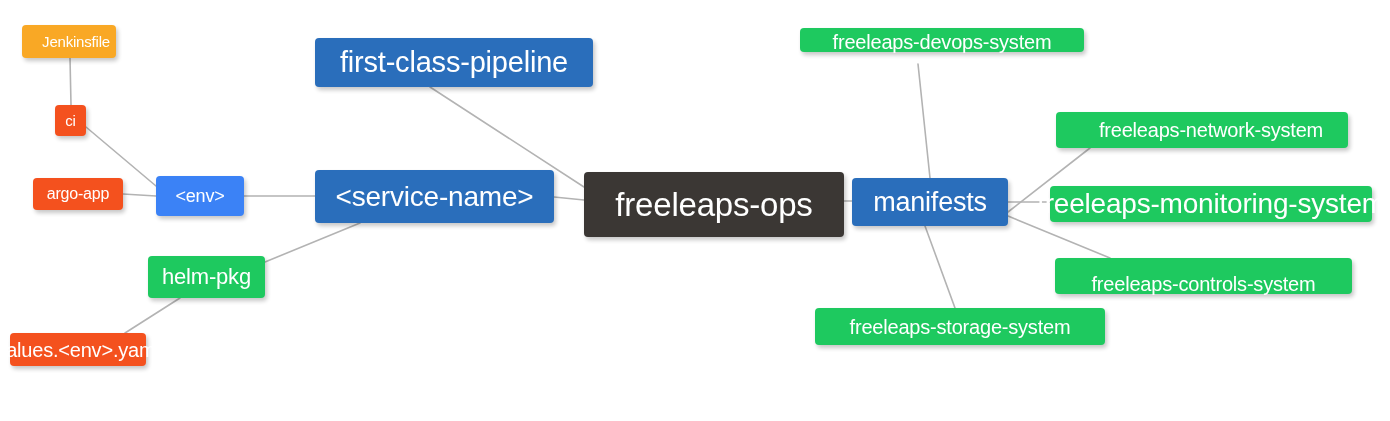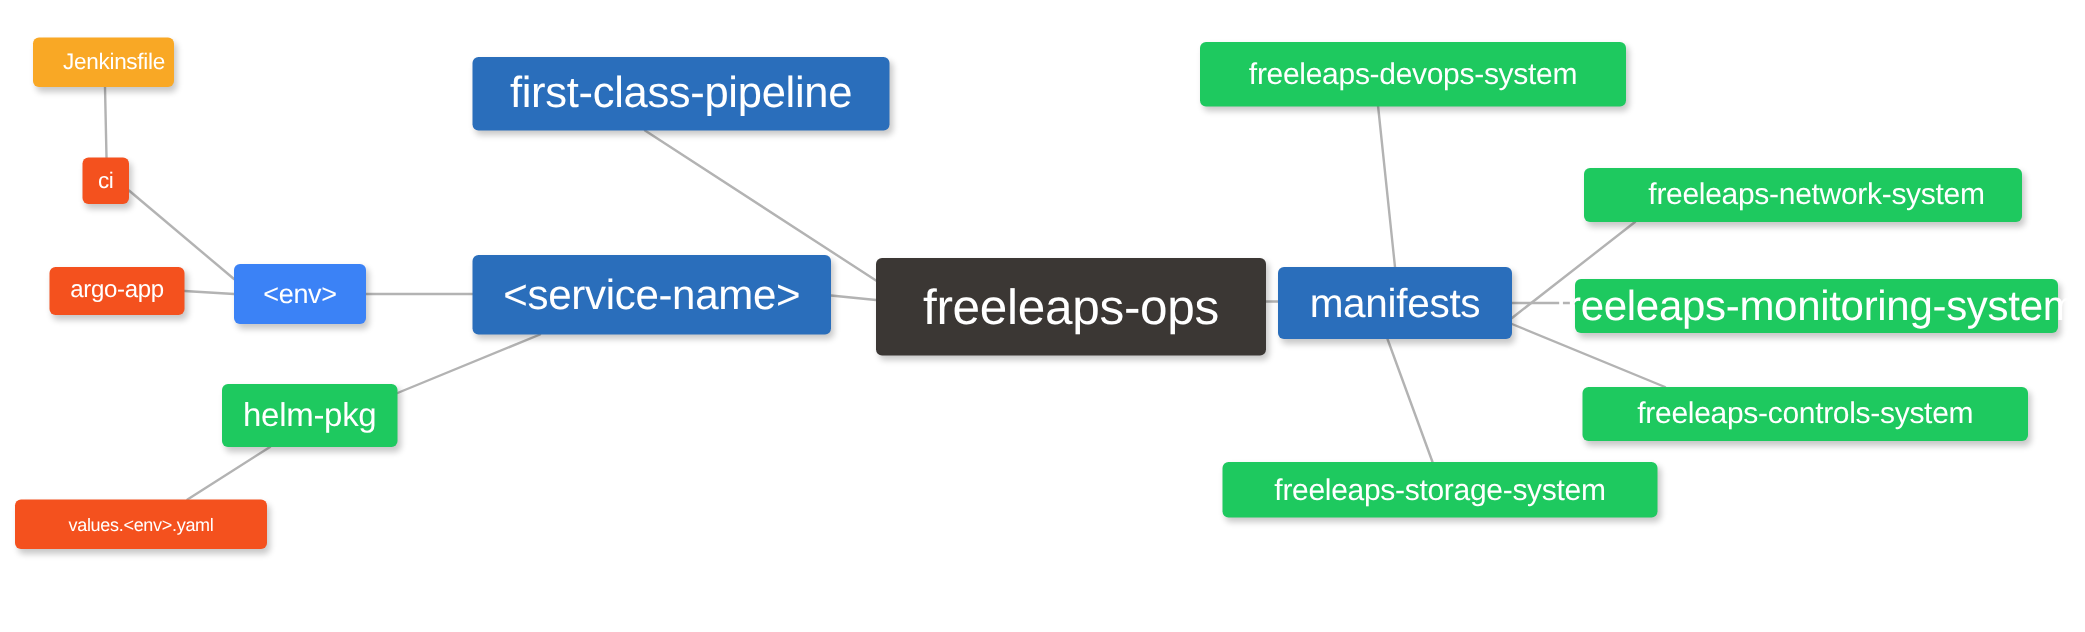--- a/index.html
+++ b/index.html
@@ -82,38 +82,38 @@
       </div>
       <div class="node" style="left: 315px; top: 170px; width: 239px; height: 53px; background: rgb(42, 110, 187); font-size: 28px;">
         <span class="node-label">&lt;service-name&gt;</span>
       </div>
       <div class="node" style="left: 315px; top: 38px; width: 278px; height: 49px; background: rgb(42, 110, 187); font-size: 29px;">
         <span class="node-label">first-class-pipeline</span>
       </div>
       <div class="node" style="left: 148px; top: 256px; width: 117px; height: 42px; background: rgb(30, 201, 95); font-size: 22px;">
         <span class="node-label">helm-pkg</span>
       </div>
-      <div class="node" style="left: 10px; top: 333px; width: 168px; height: 33px; background: rgb(244, 81, 30); font-size: 12px; text-align: right;">
+      <div class="node" style="left: 10px; top: 333px; width: 136px; height: 33px; background: rgb(244, 81, 30); font-size: 20px; text-align: right;">
         <span class="node-label">values.&lt;env&gt;.yaml</span>
       </div>
       <div class="node" style="left: 584px; top: 172px; width: 260px; height: 65px; background: rgb(59, 55, 52); font-size: 33px;">
         <span class="node-label">freeleaps-ops</span>
       </div>
       <div class="node" style="left: 852px; top: 178px; width: 156px; height: 48px; background: rgb(42, 110, 187); font-size: 27px;">
         <span class="node-label">manifests</span>
       </div>
-      <div class="node" style="left: 800px; top: 28px; width: 284px; height: 43px; background: rgb(30, 201, 95); font-size: 20px;">
+      <div class="node" style="left: 800px; top: 28px; width: 284px; height: 24px; background: rgb(30, 201, 95); font-size: 20px; align-items: flex-end;">
         <span class="node-label">freeleaps-devops-system</span>
       </div>
       <div class="node" style="left: 1056px; top: 112px; width: 292px; height: 36px; background: rgb(30, 201, 95); font-size: 20px; padding-left: 28px;">
         <span class="node-label">freeleaps-network-system</span>
       </div>
       <div class="node" style="left: 1050px; top: 186px; width: 322px; height: 36px; background: rgb(30, 201, 95); font-size: 28px;">
         <span class="node-label">freeleaps-monitoring-system</span>
       </div>
-      <div class="node" style="left: 1055px; top: 258px; width: 297px; height: 36px; background: rgb(30, 201, 95); font-size: 20px;">
+      <div class="node" style="left: 1055px; top: 258px; width: 297px; height: 36px; background: rgb(30, 201, 95); font-size: 20px; align-items: flex-end;">
         <span class="node-label">freeleaps-controls-system</span>
       </div>
       <div class="node" style="left: 815px; top: 308px; width: 290px; height: 37px; background: rgb(30, 201, 95); font-size: 20px; align-items: center;">
         <span class="node-label">freeleaps-storage-system</span>
       </div>
     </div>
 </div>
 
 </body></html>

